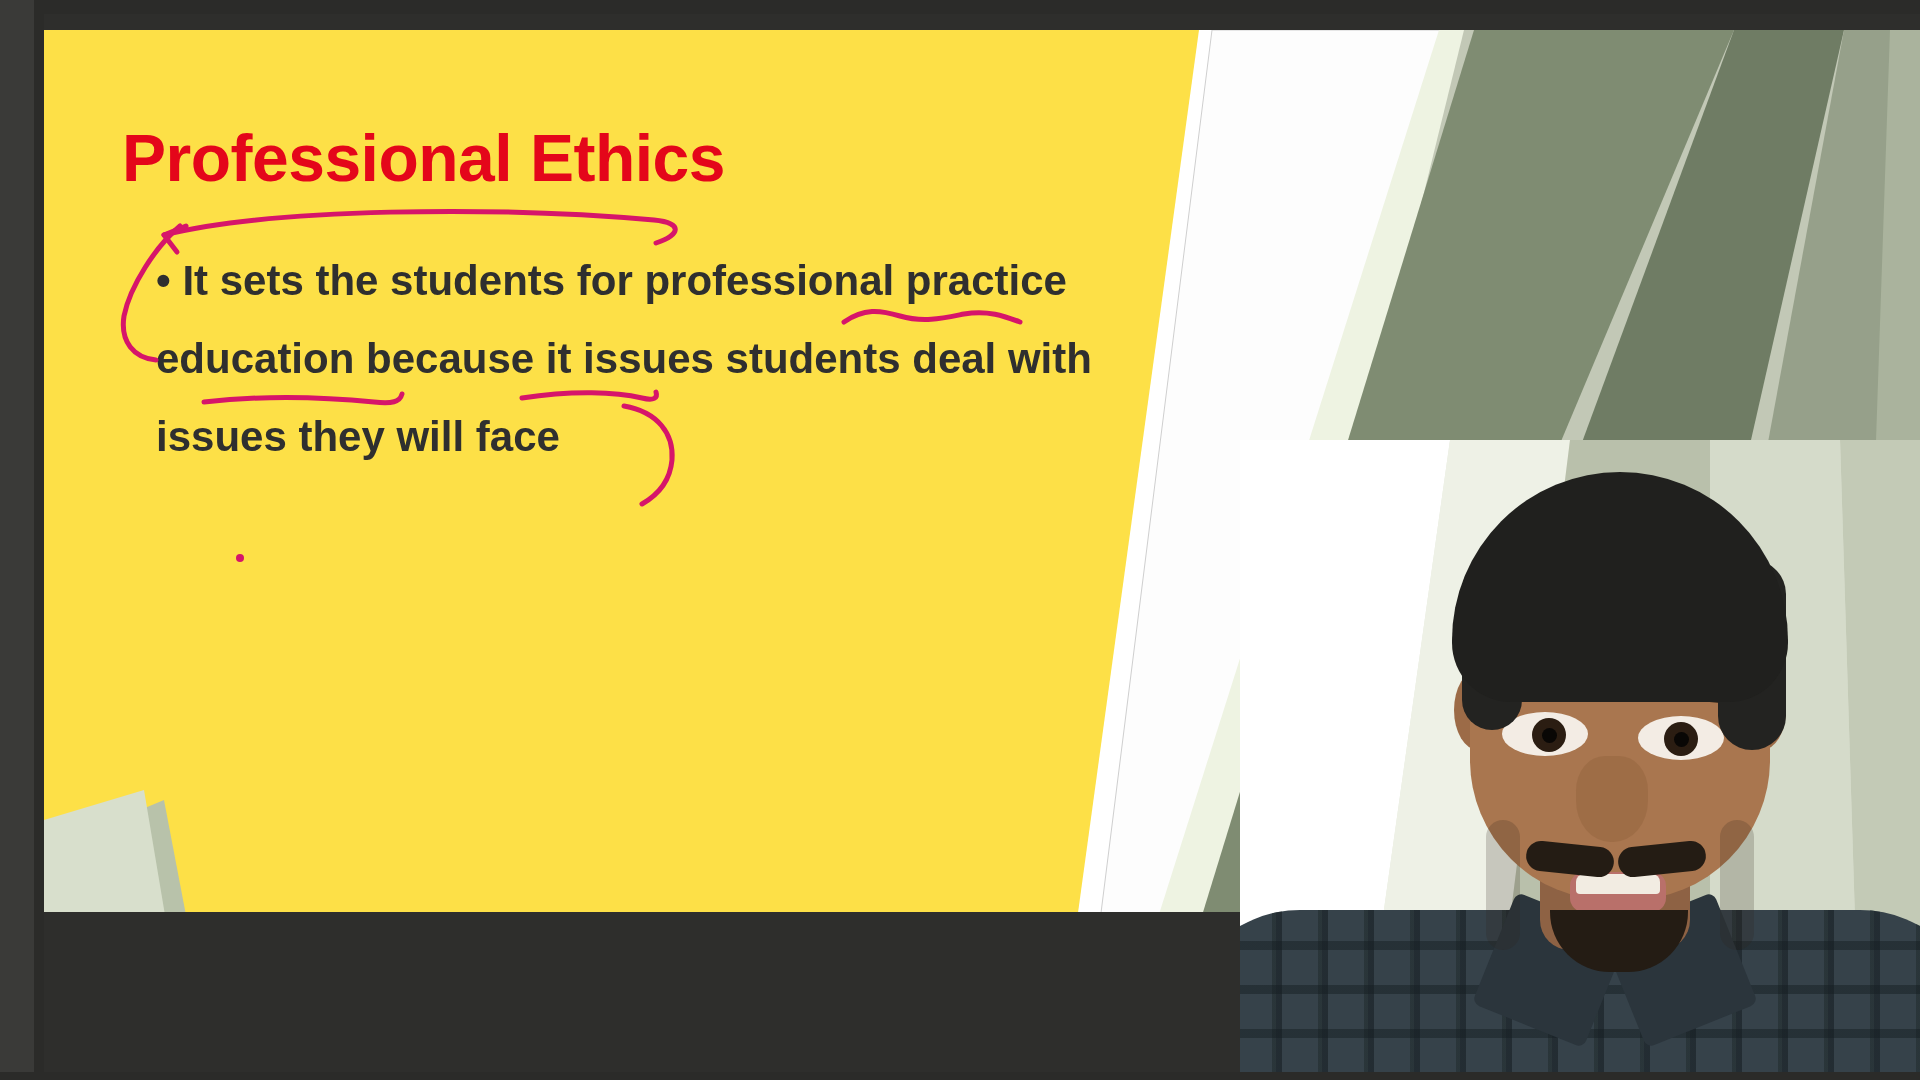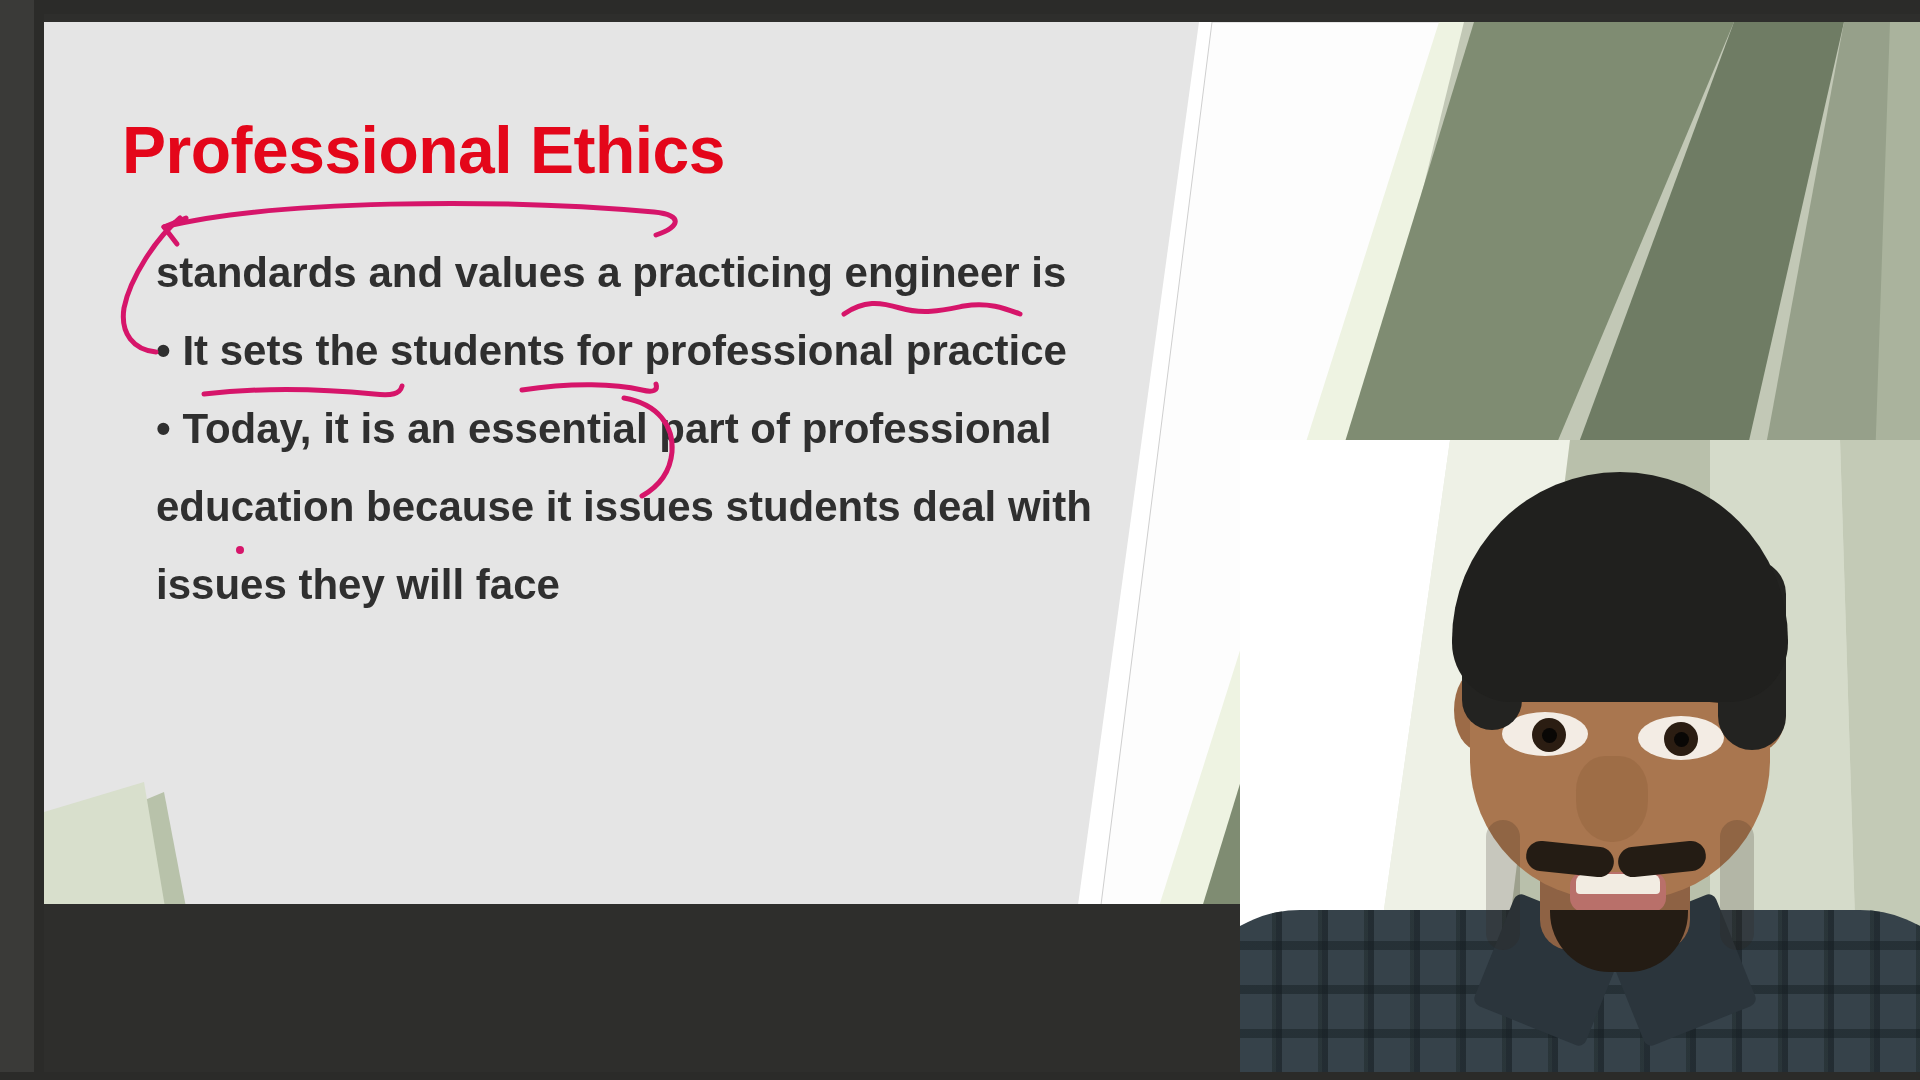--- a/index.html
+++ b/index.html
@@ -7,21 +7,21 @@
 
   #stage{position:relative;width:1920px;height:1080px;background:#2e2e2c;overflow:hidden;}
 
   
   .frame-top{position:absolute;left:0;top:0;width:1920px;height:14px;background:#2b2b29;z-index:60;}
   .frame-left{position:absolute;left:0;top:0;width:34px;height:1080px;background:#3a3a38;z-index:60;}
   .frame-left-inner{position:absolute;left:34px;top:0;width:10px;height:1080px;background:#2b2b29;z-index:60;}
   .frame-bottom{position:absolute;left:0;bottom:0;width:1920px;height:8px;background:#2b2b29;z-index:60;}
 
   
-  #slide{position:absolute;left:44px;top:22px;width:1876px;height:882px;background:#e5e5e5;overflow:hidden;}
+  #slide{position:absolute;left:44px;top:30px;width:1876px;height:882px;background:#fde047;overflow:hidden;}
   #deco-wrap{position:absolute;left:0;top:0;width:1876px;height:1058px;overflow:hidden;}
 
   
   #title{position:absolute;left:78px;top:90px;font-size:66px;font-weight:bold;color:#e4061a;
          letter-spacing:-0.5px;white-space:nowrap;}
 
   #body{position:absolute;left:112px;top:212px;width:1160px;}
   .line{font-size:42px;font-weight:bold;color:#2f2f2f;line-height:78px;white-space:nowrap;}
   .line .bul{font-size:42px;}
   .indent{padding-left:0px;}
@@ -107,30 +107,23 @@
         <polygon points="1846,0 1876,0 1876,1058 1810,1058" fill="#aab39d"></polygon>
 
         <polygon points="0,820 120,770 175,1058 0,1058" fill="#b8c2aa"></polygon>
         <polygon points="0,790 100,760 150,1058 0,1058" fill="#d8dfcc"></polygon>
       </svg>
     </div>
 
     <div id="title">Professional Ethics</div>
 
     <div id="body">
-      <div class="line indent">
-        <span>standards and values a practicing engineer is</span>
-      </div>
       <div class="line">
         <span class="bul">•</span>
         <span>It sets the students for professional practice</span>
-      </div>
-      <div class="line">
-        <span class="bul">•</span>
-        <span>Today, it is an essential part of professional</span>
       </div>
       <div class="line indent">
         <span>education because it issues students deal with</span>
       </div>
       <div class="line indent">
         <span>issues they will face</span>
       </div>
     </div>
 
     <svg id="ink" viewBox="0 0 1876 1058">

